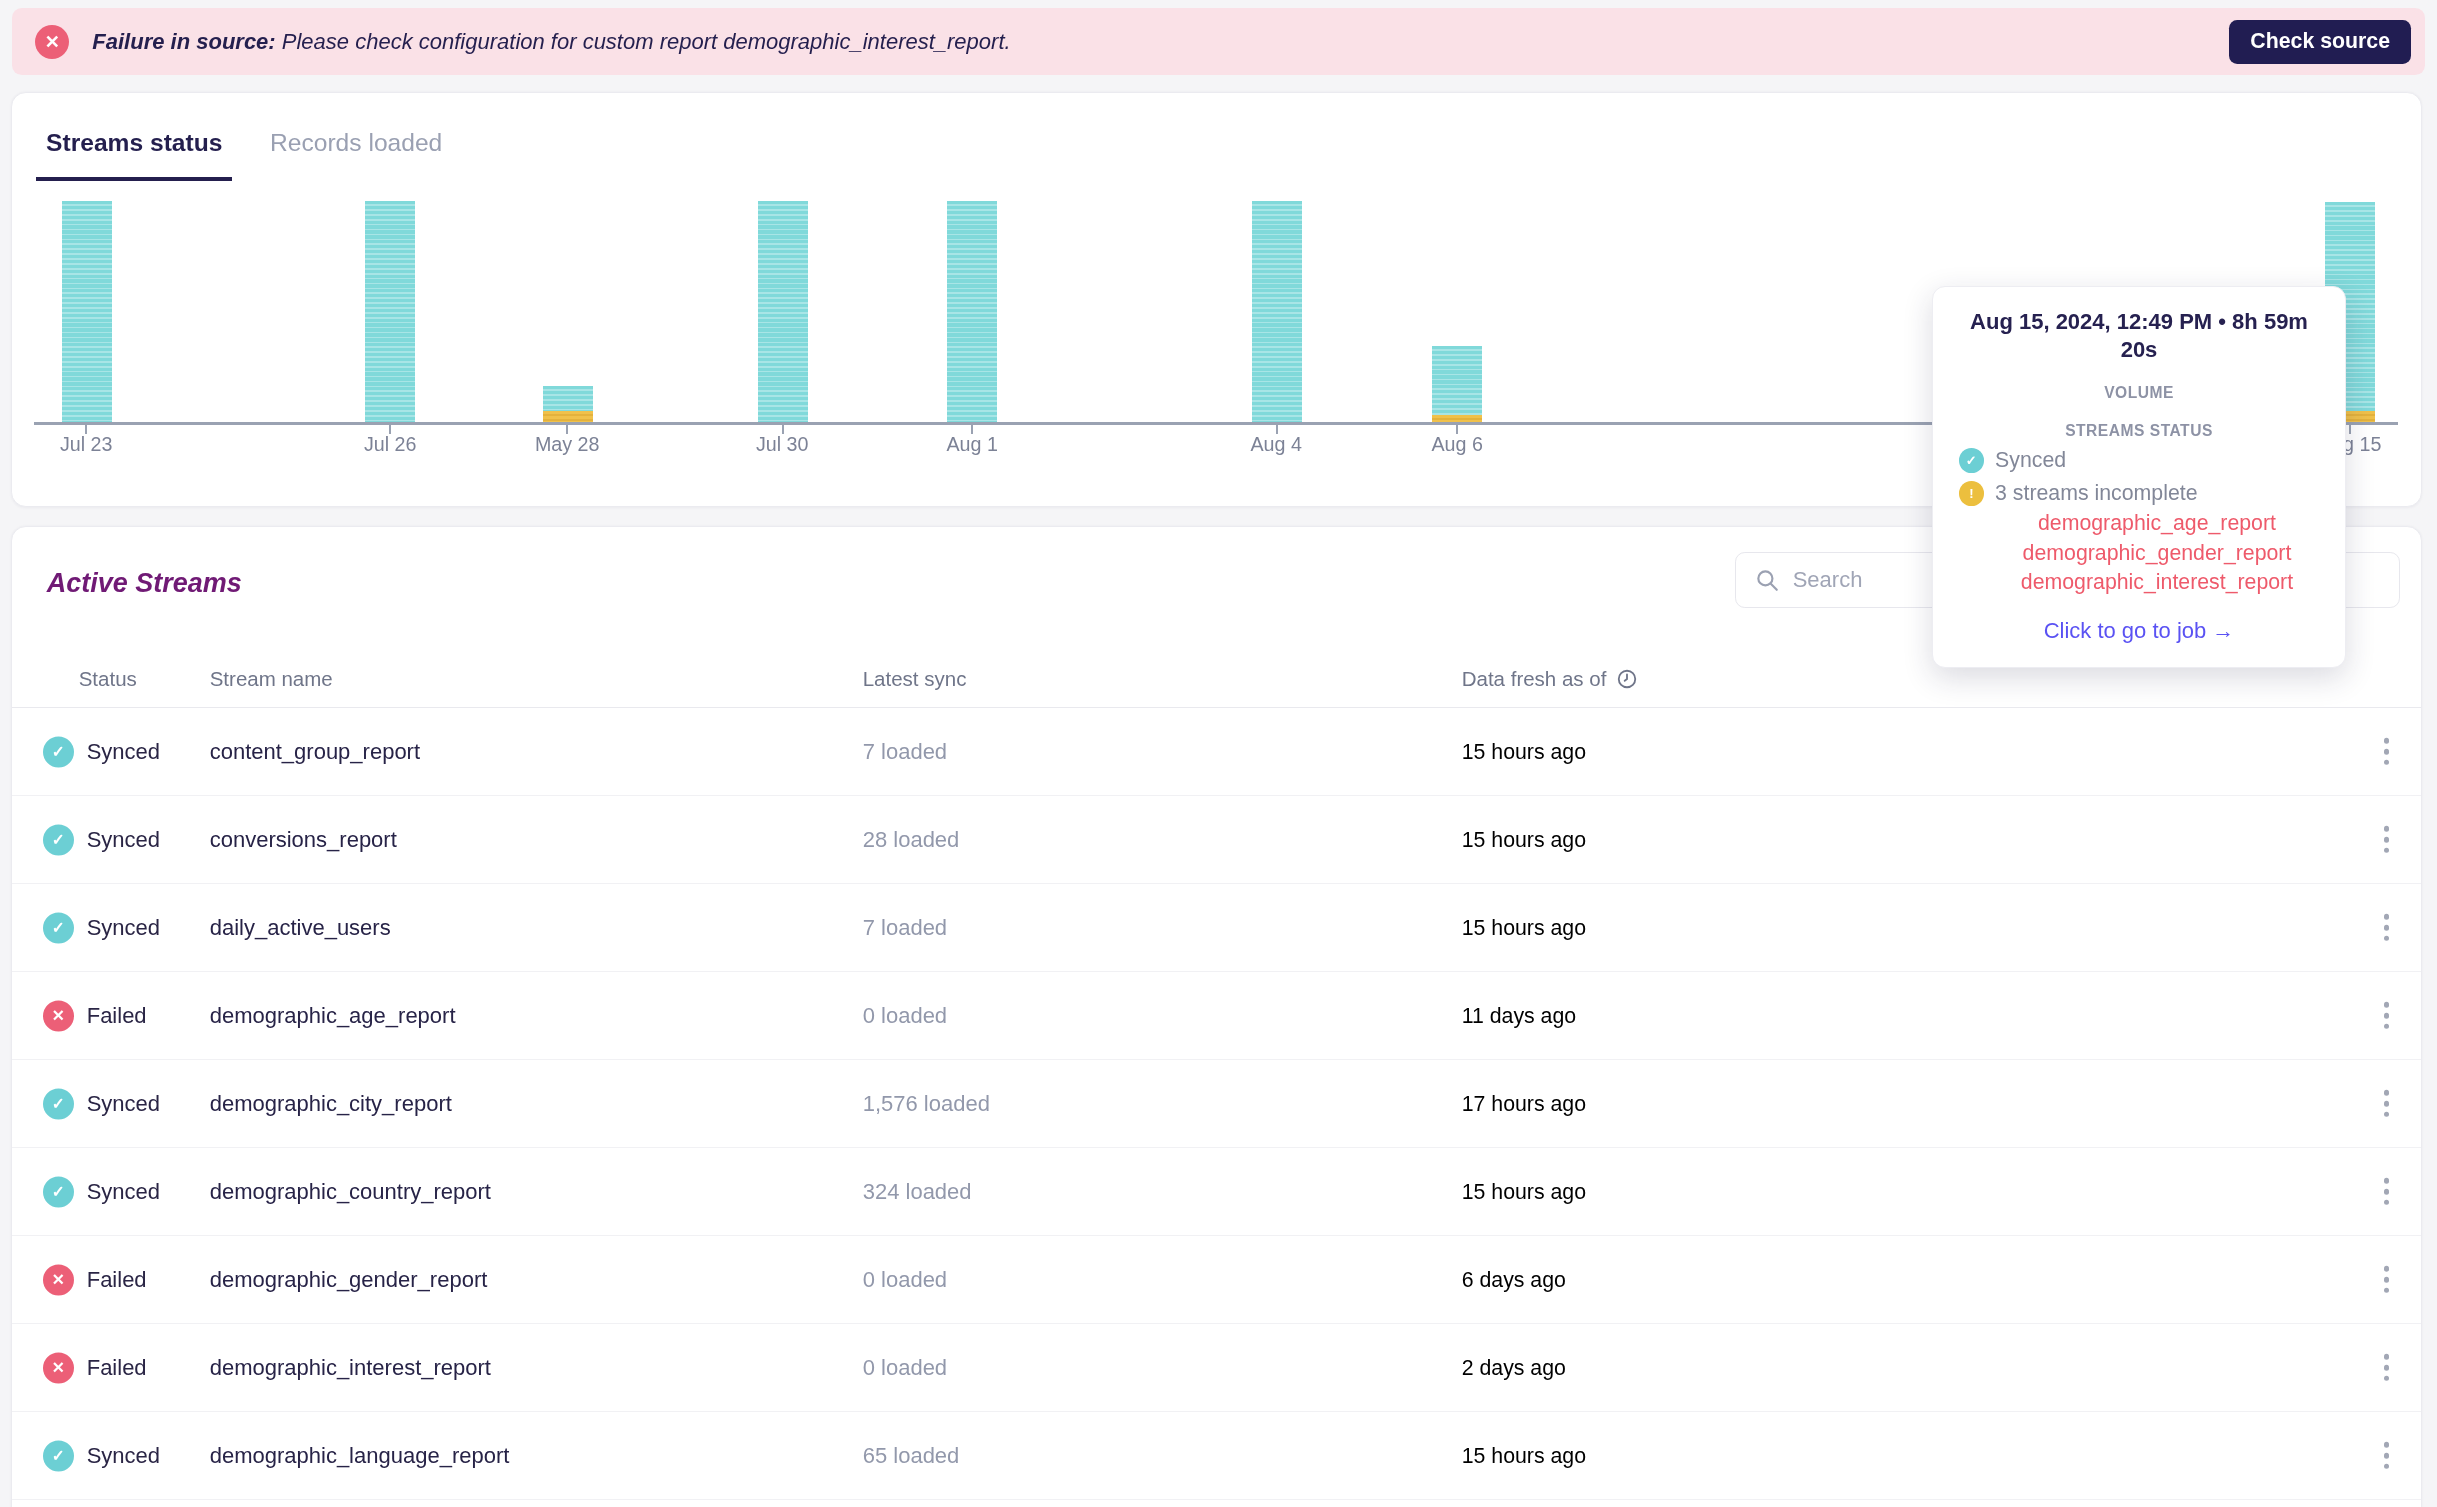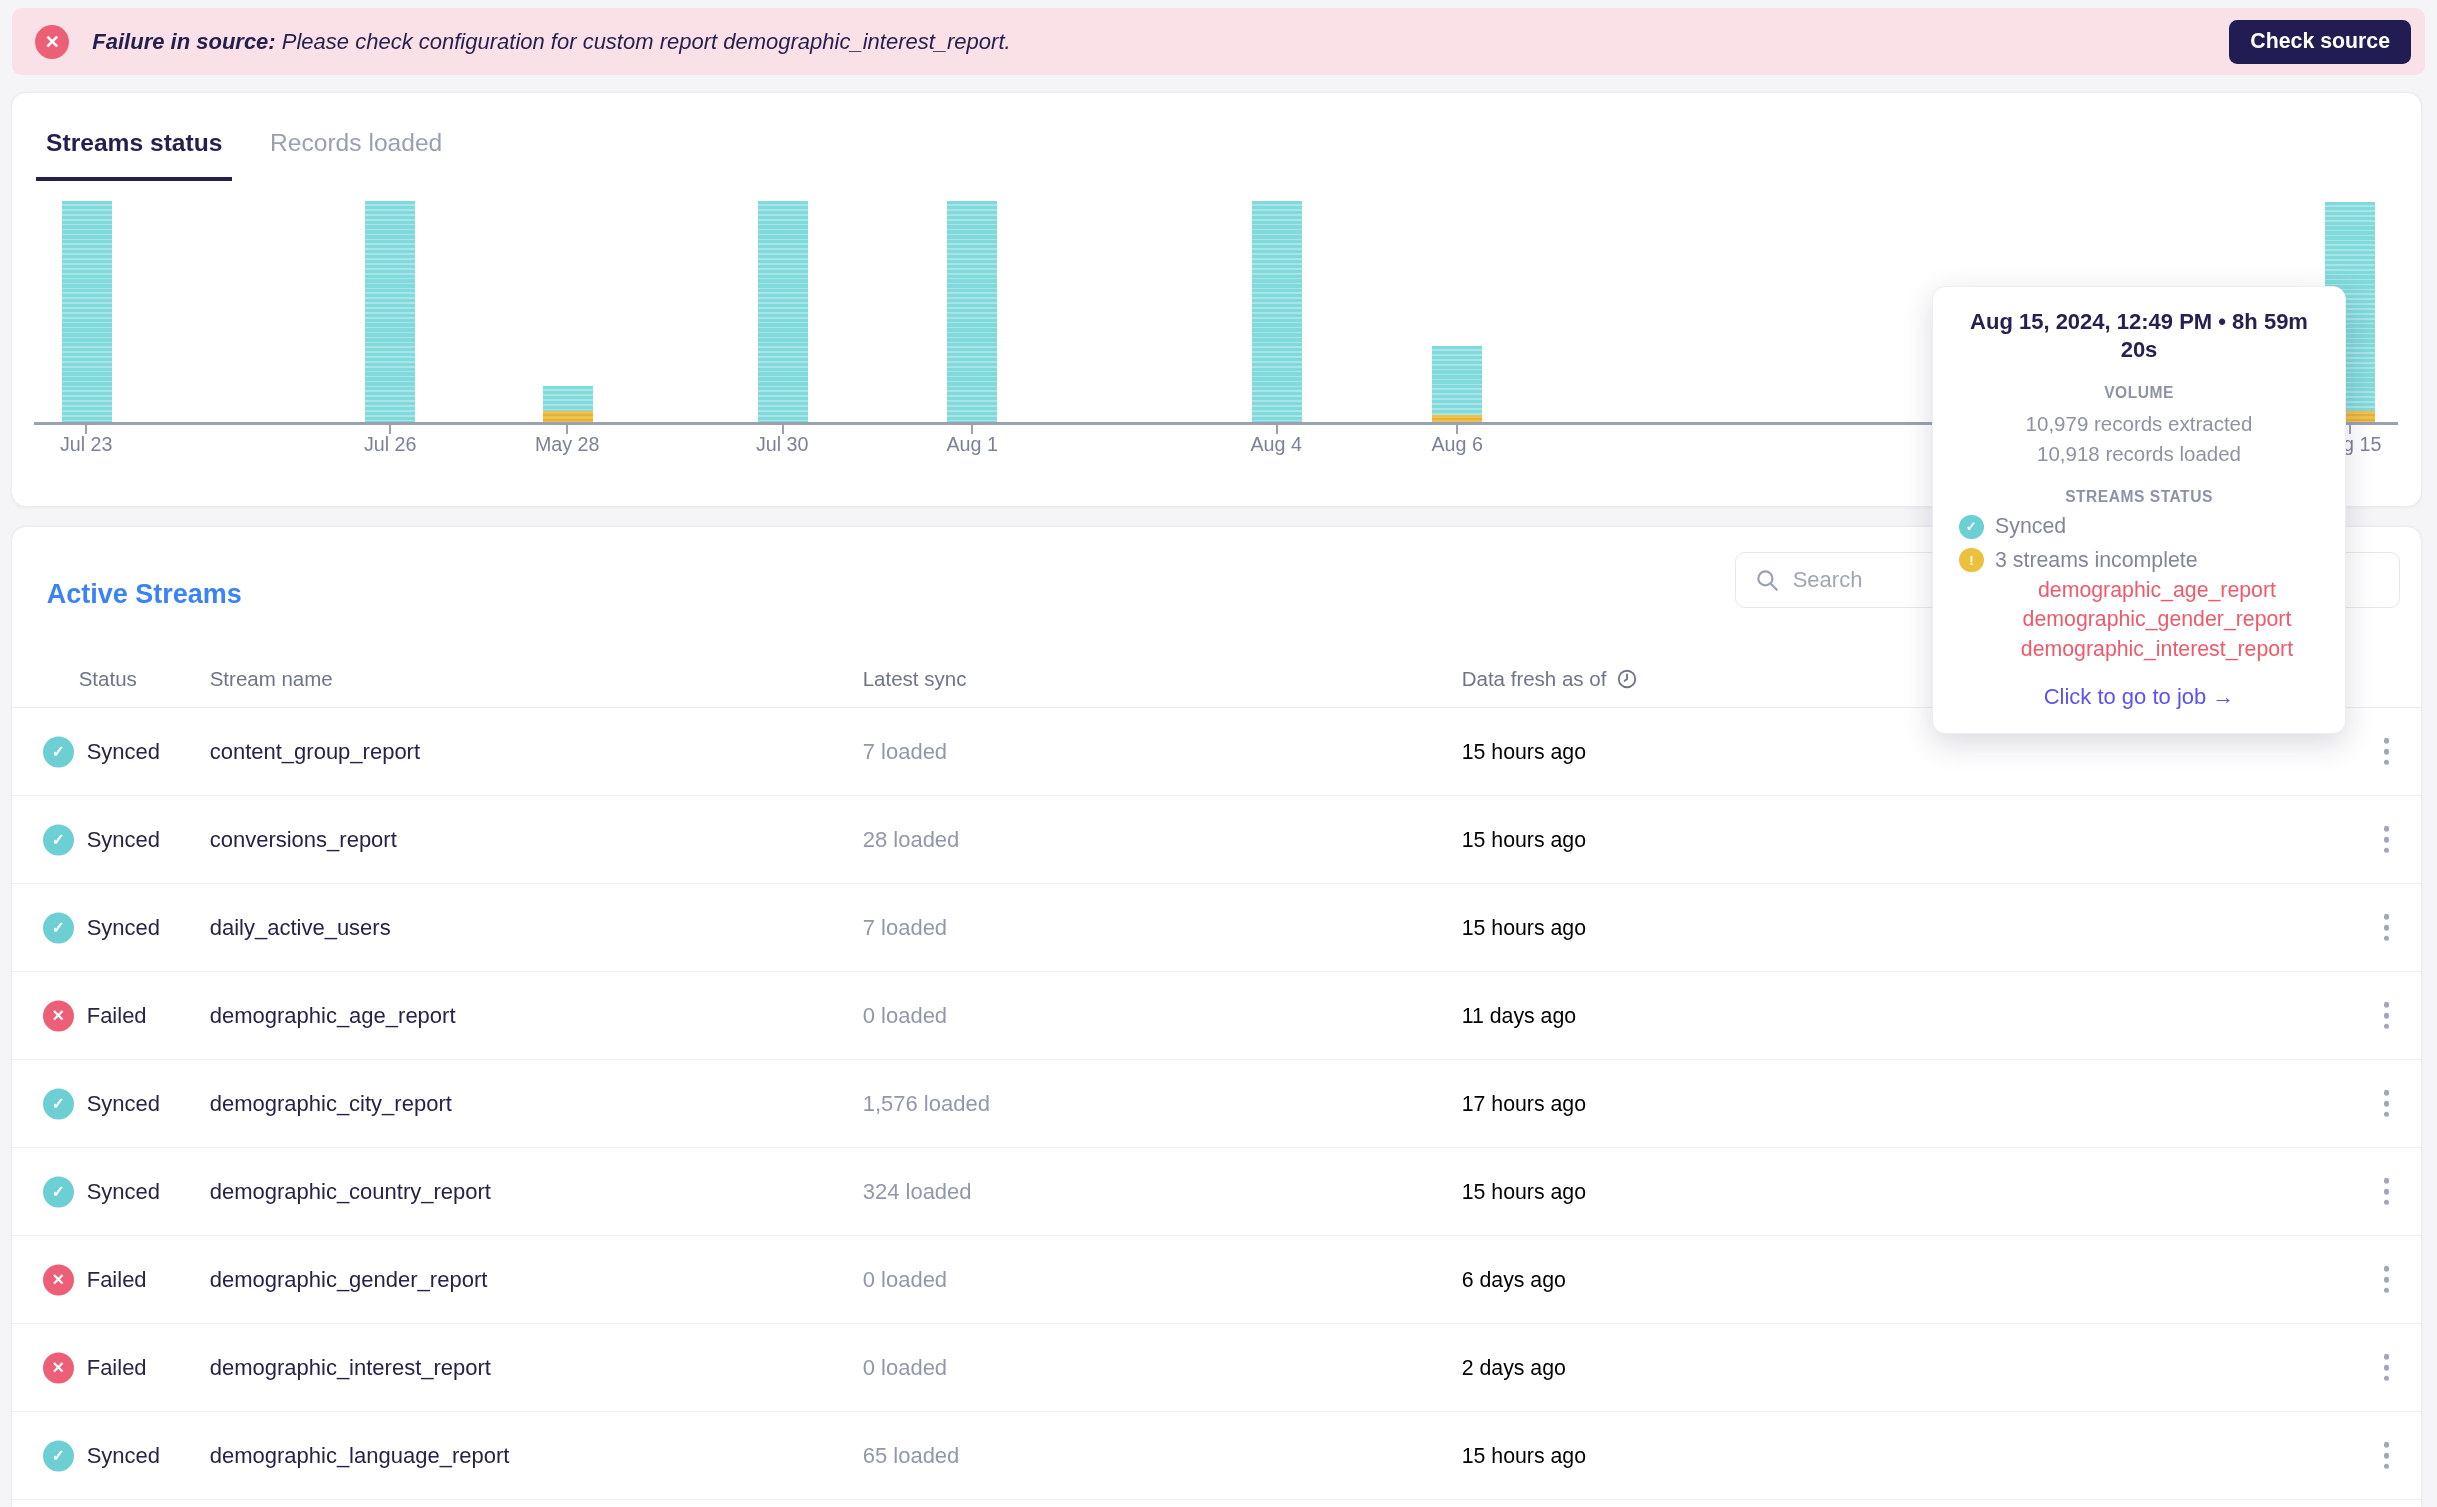--- a/index.html
+++ b/index.html
@@ -32,21 +32,21 @@
   
   .chart { position:absolute; left:0; top:0; width:100%; height:415px; }
   .axis { position:absolute; left:22px; top:329px; width:2364px; height:2.5px; background:#9aa2b2; z-index:2; }
   .bar-stack { position:absolute; bottom:85px; width:50px; display:flex; flex-direction:column; z-index:1; }
   .seg.teal { background:repeating-linear-gradient(180deg,#80d9da 0px,#80d9da 3.3px,#a8e5e6 3.3px,#a8e5e6 4.9px); }
   .seg.yellow { background:repeating-linear-gradient(180deg,#f0c14b 0px,#f0c14b 3.3px,#e4b23c 3.3px,#e4b23c 4.9px); }
   .tick { position:absolute; top:332px; width:2.5px; height:9px; background:#9aa2b2; z-index:2; }
   .xlab { position:absolute; top:340px; width:115px; text-align:center; font-size:19.7px; color:#7c8296; }
 
   
-  .as-title { position:absolute; left:35px; top:52px; font-size:27px; font-weight:700; color:#3b82f6; }
+  .as-title { position:absolute; left:35px; top:41px; font-size:27px; font-weight:700; color:#701a75;font-style:italic; }
   .search-box { position:absolute; left:1723px; top:25.4px; width:665px; height:56px;
     border:1.6px solid #e7e7ed; border-radius:9.8px; background:#fff; display:flex; align-items:center; }
   .search-box svg { margin-left:18px; flex:0 0 auto; color:#9ba1b2; }
   .search-box input { border:none; outline:none; background:transparent; margin-left:13px;
     font-size:22px; font-family:inherit; color:#2a2545; width:525px; }
   .search-box input::placeholder { color:#a0a5b6; }
 
   .thead { position:relative; height:181px; border-bottom:1.6px solid #e9e9ee; }
   .thead .col { position:absolute; top:152px; transform:translateY(-50%); font-size:20.5px; color:#6f7589; }
   .col-status { left:31px;margin-left:36px; } .col-name { left:198px; } .col-sync { left:851px; }
@@ -285,24 +285,20 @@
             <i></i>
             <i></i>
           </span>
   </div>
 </div>
   </div>
 
   <div class="tooltip">
     <div class="tt-title">Aug 15, 2024, 12:49 PM • 8h 59m 20s</div>
     <div class="tt-section">VOLUME</div>
-    <div class="tt-body">
-      <div>10,979 records extracted</div>
-      <div>10,918 records loaded</div>
-    </div>
     <div class="tt-section">STREAMS STATUS</div>
     <div class="tt-status-row">
       <span class="dot teal">✓</span>
       <span class="txt">Synced</span>
     </div>
     <div class="tt-status-row">
       <span class="dot yellow">!</span>
       <span class="txt">3 streams incomplete</span>
     </div>
     <div class="tt-links">

